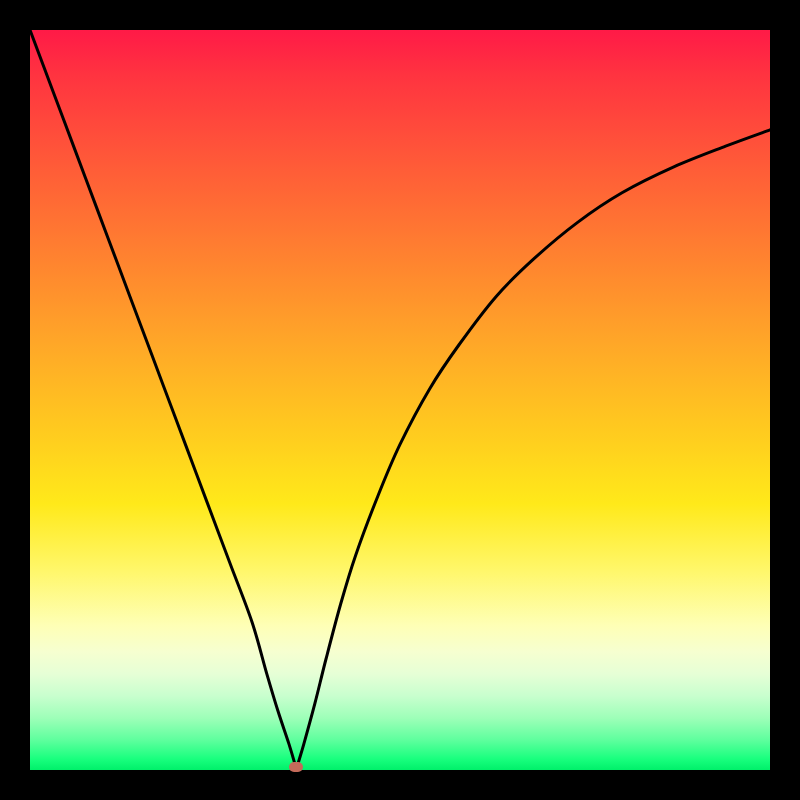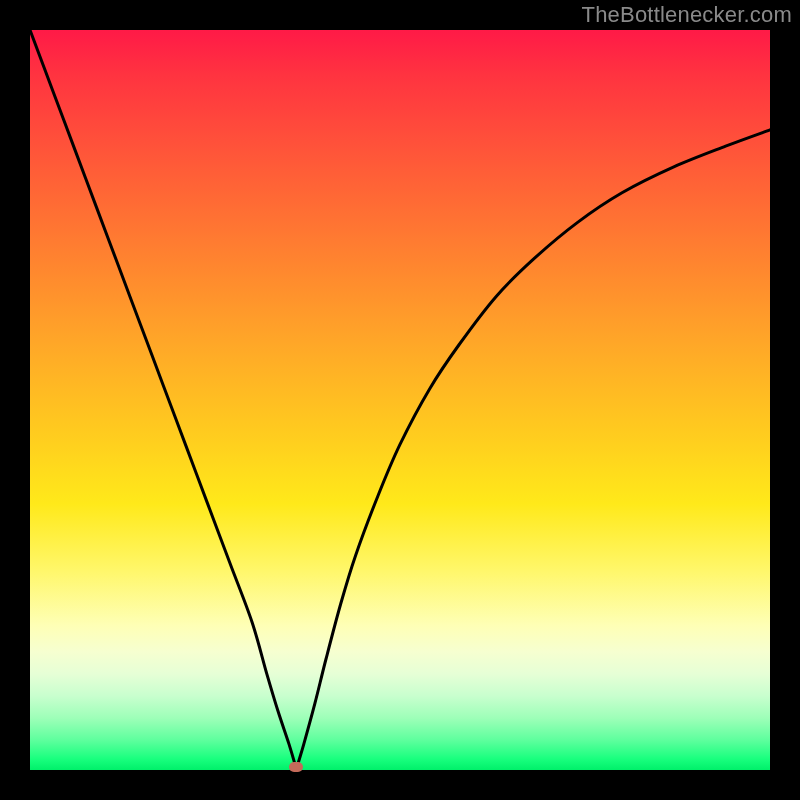--- a/index.html
+++ b/index.html
@@ -71,20 +71,19 @@
     border-radius: 5px;
     background: #c46a5a;
     z-index: 4;
     transform: translate(-50%, -50%);
   }
 </style>
 </head>
 <body>
 
 <div class="frame">
-  <div class="watermark">TheBottlenecker.com</div>
   <div class="plot">
     <svg class="curve" viewBox="0 0 740 740" preserveAspectRatio="none">
       <path id="curve-path" fill="none" stroke="#000000" stroke-width="3" stroke-linecap="round" stroke-linejoin="round" d="M 0.00 0.00 C 3.70 9.87, 14.80 39.47, 22.20 59.20 C 29.60 78.93, 37.00 98.67, 44.40 118.40 C 51.80 138.13, 59.20 157.87, 66.60 177.60 C 74.00 197.33, 81.40 217.07, 88.80 236.80 C 96.20 256.53, 103.60 276.27, 111.00 296.00 C 118.40 315.73, 125.80 335.47, 133.20 355.20 C 140.60 374.93, 148.00 394.67, 155.40 414.40 C 162.80 434.13, 170.20 453.87, 177.60 473.60 C 185.00 493.33, 192.40 513.07, 199.80 532.80 C 207.20 552.53, 215.83 573.50, 222.00 592.00 C 228.17 610.50, 232.48 629.00, 236.80 643.80 C 241.12 658.60, 244.20 669.08, 247.90 680.80 C 251.60 692.52, 256.16 705.22, 259.00 714.10 C 261.84 722.98, 263.69 729.76, 264.92 734.08 C 266.15 738.40, 265.91 740.00, 266.40 740.00 C 266.89 740.00, 266.65 738.40, 267.88 734.08 C 269.11 729.76, 270.96 724.21, 273.80 714.10 C 276.64 703.99, 281.20 687.58, 284.90 673.40 C 288.60 659.22, 291.68 645.65, 296.00 629.00 C 300.32 612.35, 305.87 590.77, 310.80 573.50 C 315.73 556.23, 319.43 543.28, 325.60 525.40 C 331.77 507.52, 340.40 484.70, 347.80 466.20 C 355.20 447.70, 361.37 432.28, 370.00 414.40 C 378.63 396.52, 389.73 375.55, 399.60 358.90 C 409.47 342.25, 418.10 329.92, 429.20 314.50 C 440.30 299.08, 453.87 280.58, 466.20 266.40 C 478.53 252.22, 489.63 241.73, 503.20 229.40 C 516.77 217.07, 532.80 203.50, 547.60 192.40 C 562.40 181.30, 575.97 172.05, 592.00 162.80 C 608.03 153.55, 626.53 144.67, 643.80 136.90 C 661.07 129.13, 679.57 122.35, 695.60 116.18 C 711.63 110.01, 732.60 102.61, 740.00 99.90"></path>
     </svg>
     <div class="minpoint" id="min-marker" style="left: 266.4px; top: 737px; background: rgb(196, 106, 90);"></div>
   </div>
 </div>
 
 </body></html>

